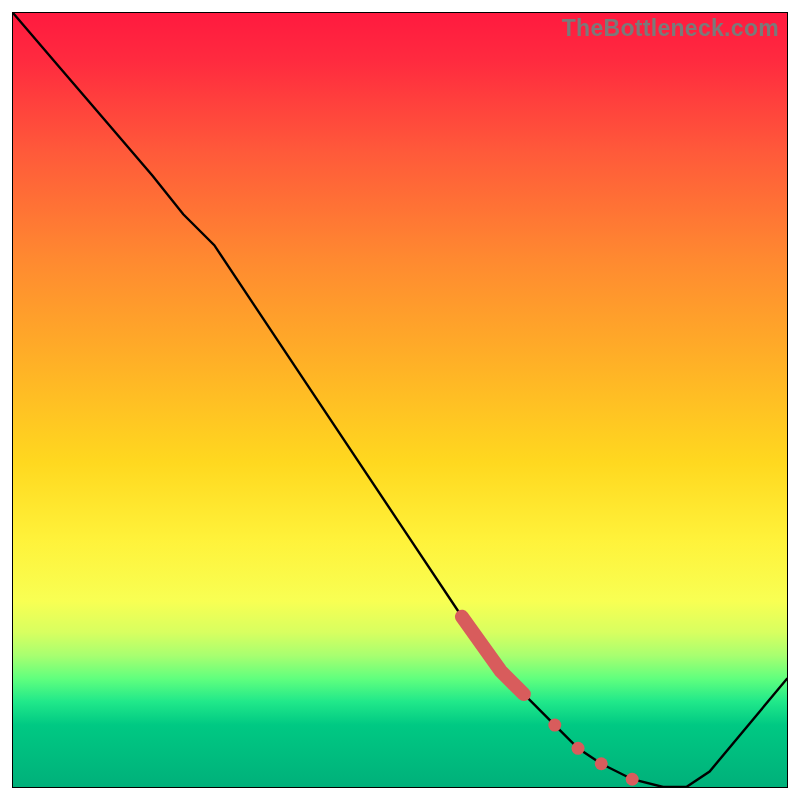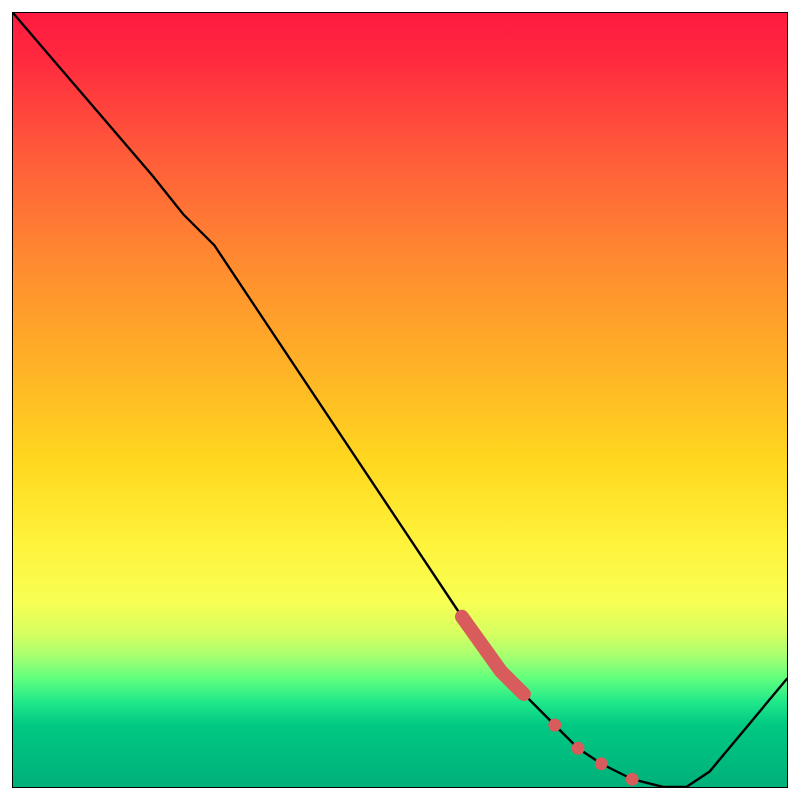--- a/index.html
+++ b/index.html
@@ -61,20 +61,23 @@
     width: 100%;
     height: 100%;
   }
 </style>
 </head>
 <body>
 
 <div class="stage">
   <div class="plot">
 
+    <div class="watermark-wrap">
+      <span>TheBottleneck.com</span>
+    </div>
 
     <svg class="curve" viewBox="0 0 776 776" preserveAspectRatio="none">
       <path id="main-curve" fill="none" stroke="#000" stroke-width="2.4" stroke-linecap="round" d="M0.0 0.0 L46.6 54.3 L93.1 108.6 L139.7 163.0 L170.7 201.8 L201.8 232.8 L294.9 372.5 L388.0 512.2 L450.1 605.3 L488.9 659.6 L512.2 682.9 L543.2 713.9 L566.5 737.2 L589.8 752.7 L620.8 768.2 L651.8 776.0 L675.1 776.0 L698.4 760.5 L776.0 667.4"></path>
       <path id="hl-seg" fill="none" stroke="#d85c5c" stroke-width="14" stroke-linecap="round" d="M450.1 605.3 L488.9 659.6 L512.2 682.9"></path>
       <g id="dots">
           <circle cx="543.2" cy="713.9" r="6.5" fill="#d85c5c"></circle>
           <circle cx="566.5" cy="737.2" r="6.5" fill="#d85c5c"></circle>
           <circle cx="589.8" cy="752.7" r="6.5" fill="#d85c5c"></circle>
           <circle cx="620.8" cy="768.2" r="6.5" fill="#d85c5c"></circle>
         </g>

